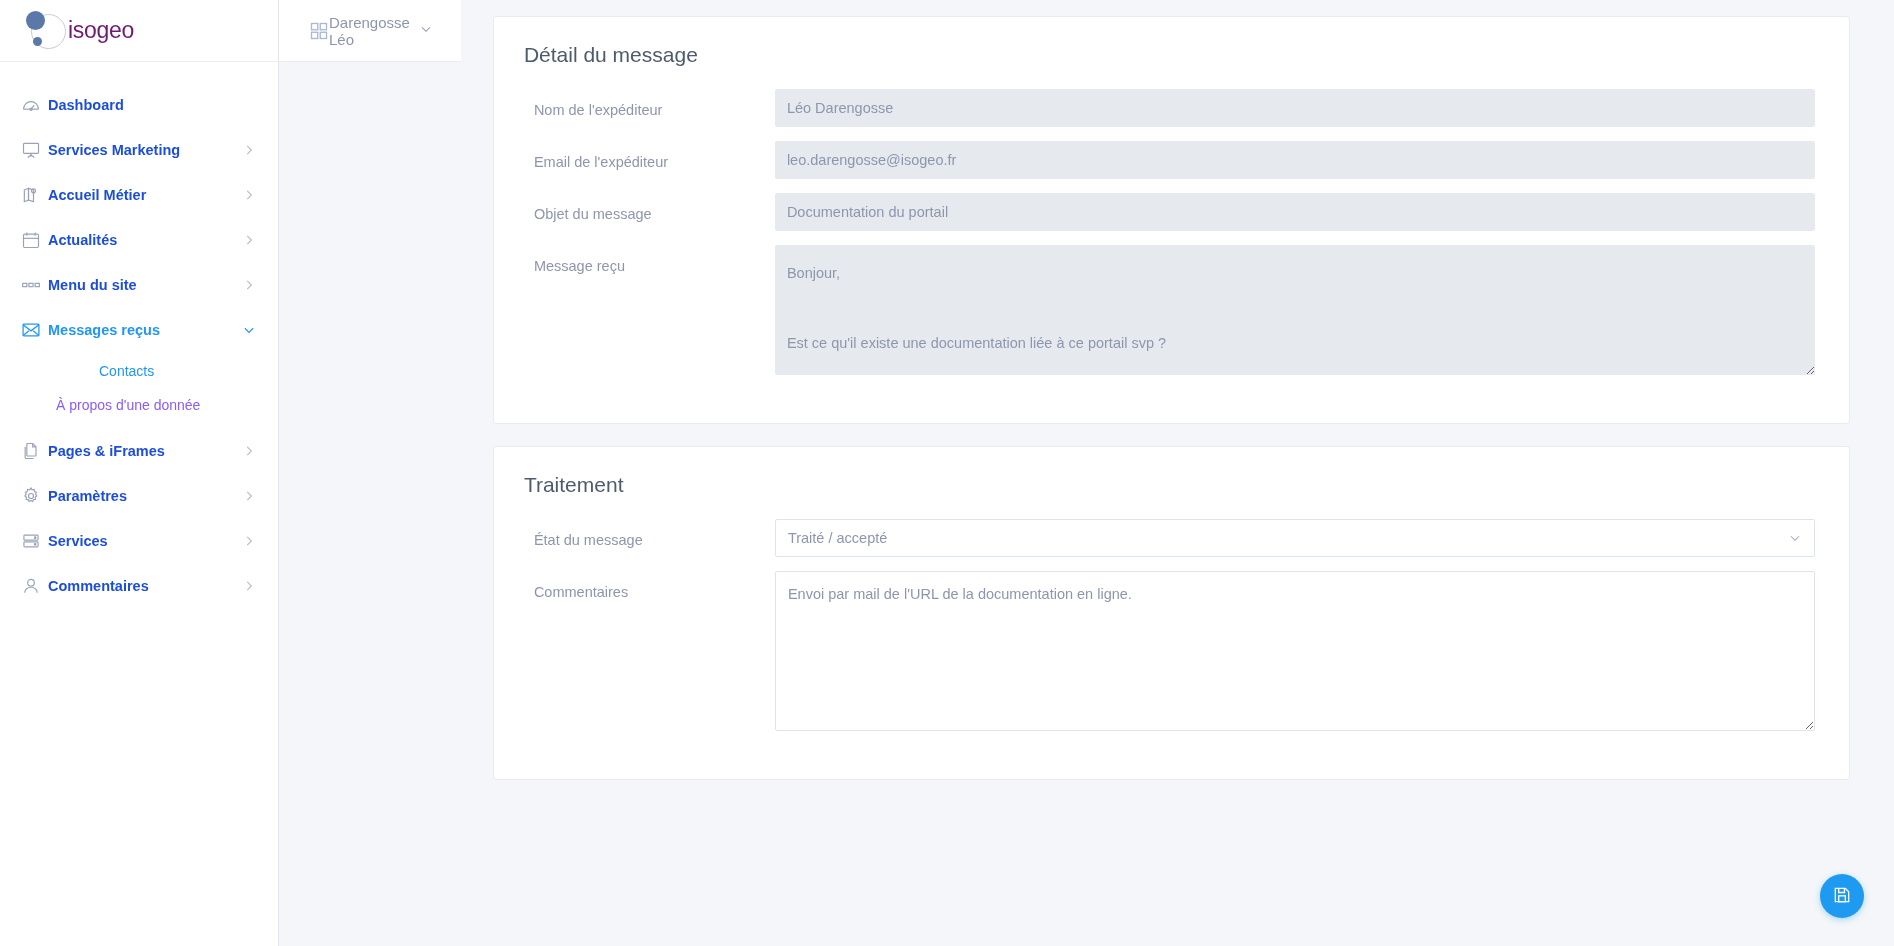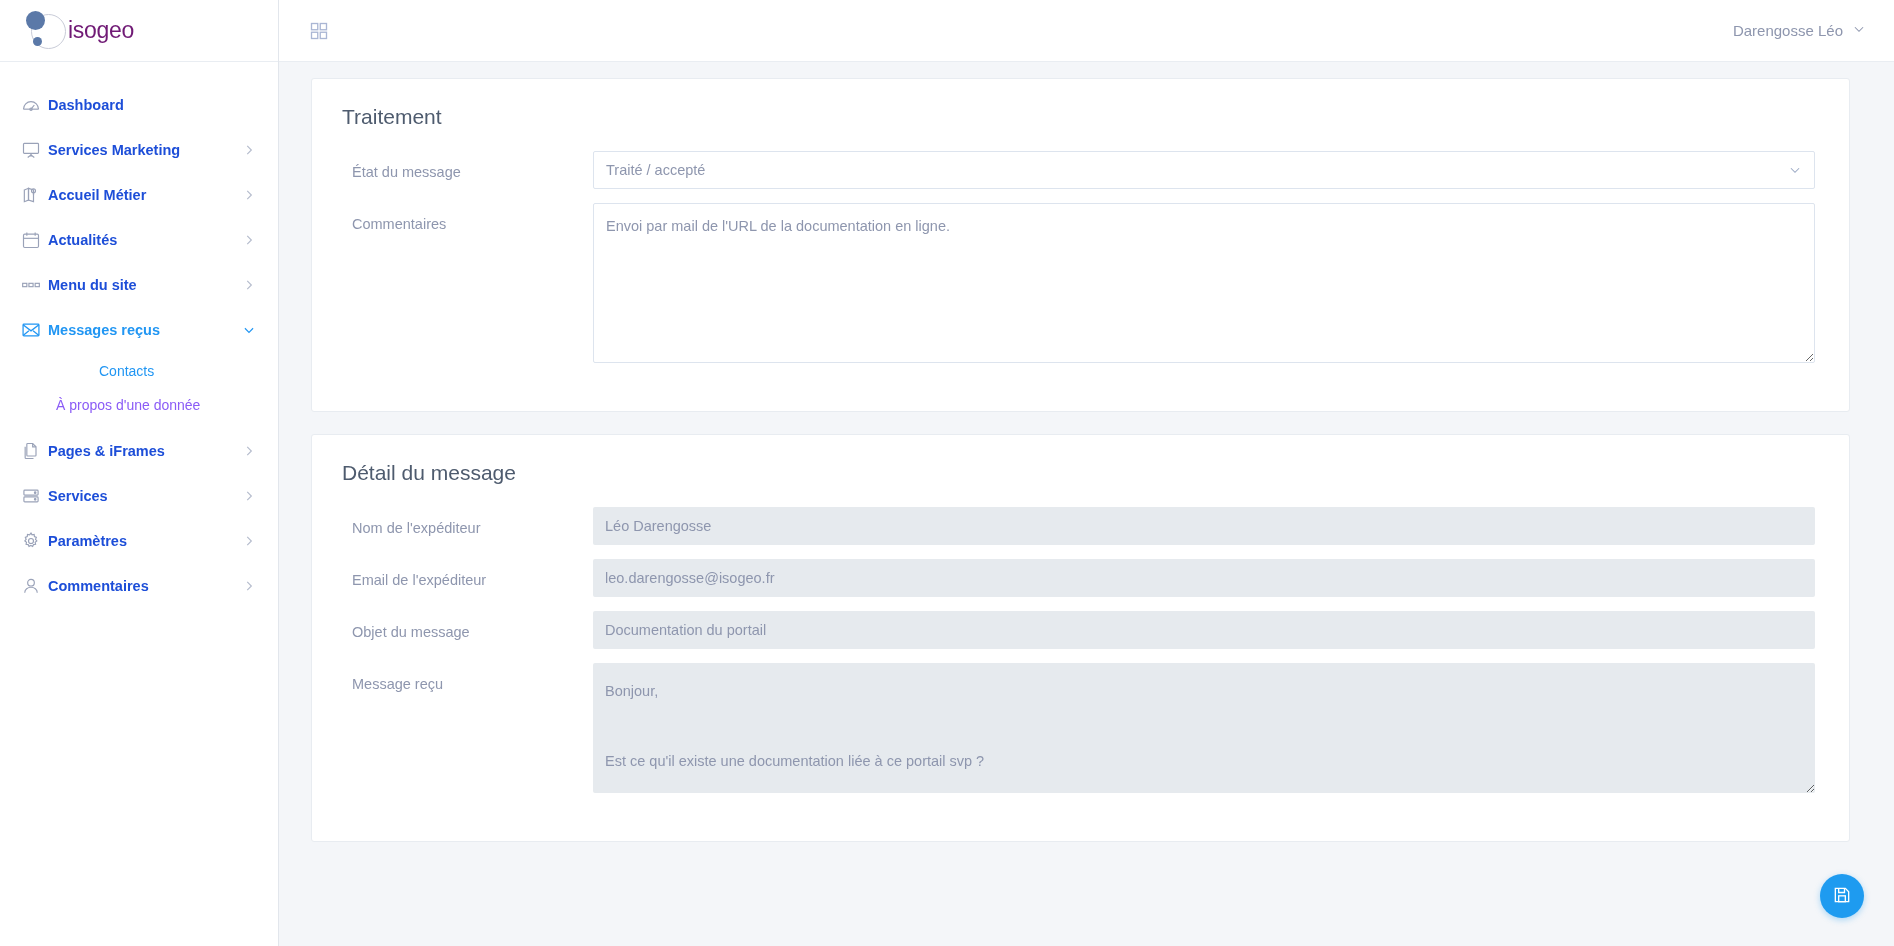--- a/index.html
+++ b/index.html
@@ -68,21 +68,21 @@
 
   .subnav { padding: 2px 0 6px 0; }
   .subnav-item {
     height: 34px; display: flex; align-items: center;
     padding-left: 56px; font-size: 14px; color: #8b5cf6;
     cursor: pointer;
   }
   .subnav-item.active { color: #2196f3; margin-left: 43px; }
 
   
-  .main { flex: 1; height: 946px; display: flex; flex-direction: column; overflow: hidden; }
+  .main { flex: 1; height: 946px; display: flex; flex-direction: row; overflow: hidden; }
   .topbar {
     height: 62px; background: #fff;
     border-bottom: 1px solid #e9edf2;
     display: flex; align-items: center;
     padding: 0 28px 0 30px;
     flex: 0 0 62px;
   }
   .grid-icon { display: flex; cursor: pointer; }
   .topbar-spacer { flex: 1; }
   .user-menu {
@@ -293,42 +293,42 @@
         <span class="chev">
           <svg width="14" height="14" viewBox="0 0 24 24" fill="none" stroke="currentColor" stroke-width="2">
               <path d="M9 5l7 7-7 7"></path>
             </svg>
         </span>
       </div>
 
       <div class="nav-item">
         <span class="ico">
           <svg width="20" height="20" viewBox="0 0 24 24" fill="none" stroke="currentColor" stroke-width="1.4">
+            <circle cx="12" cy="12" r="3"></circle>
+            <path d="M12 2.5l1.3 2.2 2.5-.5.3 2.5 2.3 1-1 2.3 1.6 2-2 1.5.5 2.5-2.5.3-1 2.3-2.2-1.2-2.2 1.2-1-2.3-2.5-.3.5-2.5-2-1.5 1.6-2-1-2.3 2.3-1 .3-2.5 2.5.5z"></path>
+          </svg>
+        </span>
+        <span class="lbl">Paramètres</span>
+        <span class="chev">
+          <svg width="14" height="14" viewBox="0 0 24 24" fill="none" stroke="currentColor" stroke-width="2">
+              <path d="M9 5l7 7-7 7"></path>
+            </svg>
+        </span>
+      </div>
+
+      <div class="nav-item">
+        <span class="ico">
+          <svg width="20" height="20" viewBox="0 0 24 24" fill="none" stroke="currentColor" stroke-width="1.4">
             <rect x="3.5" y="5" width="17" height="6" rx="1"></rect>
               <rect x="3.5" y="13" width="17" height="6" rx="1"></rect>
             <circle cx="17" cy="8" r="0.9" fill="currentColor"></circle>
               <circle cx="17" cy="16" r="0.9" fill="currentColor"></circle>
           </svg>
         </span>
         <span class="lbl">Services</span>
-        <span class="chev">
-          <svg width="14" height="14" viewBox="0 0 24 24" fill="none" stroke="currentColor" stroke-width="2">
-              <path d="M9 5l7 7-7 7"></path>
-            </svg>
-        </span>
-      </div>
-
-      <div class="nav-item">
-        <span class="ico">
-          <svg width="20" height="20" viewBox="0 0 24 24" fill="none" stroke="currentColor" stroke-width="1.4">
-            <circle cx="12" cy="12" r="3"></circle>
-            <path d="M12 2.5l1.3 2.2 2.5-.5.3 2.5 2.3 1-1 2.3 1.6 2-2 1.5.5 2.5-2.5.3-1 2.3-2.2-1.2-2.2 1.2-1-2.3-2.5-.3.5-2.5-2-1.5 1.6-2-1-2.3 2.3-1 .3-2.5 2.5.5z"></path>
-          </svg>
-        </span>
-        <span class="lbl">Paramètres</span>
         <span class="chev">
           <svg width="14" height="14" viewBox="0 0 24 24" fill="none" stroke="currentColor" stroke-width="2">
               <path d="M9 5l7 7-7 7"></path>
             </svg>
         </span>
       </div>
 
       <div class="nav-item">
         <span class="ico">
           <svg width="20" height="20" viewBox="0 0 24 24" fill="none" stroke="currentColor" stroke-width="1.4">
@@ -365,76 +365,76 @@
           <svg width="14" height="14" viewBox="0 0 24 24" fill="none" stroke="currentColor" stroke-width="1.8">
               <path d="M5 9l7 7 7-7"></path>
             </svg>
         </span>
       </div>
     </header>
 
     <div class="content">
 
       <section class="card">
+        <h2 class="card-title">Détail du message</h2>
+
+        <div class="form-row">
+          <label class="form-label">Nom de l'expéditeur</label>
+          <div class="field">
+            <input class="ro-input" readonly="" value="Léo Darengosse" style="">
+          </div>
+        </div>
+
+        <div class="form-row">
+          <label class="form-label">Email de l'expéditeur</label>
+          <div class="field">
+            <input class="ro-input" readonly="" value="leo.darengosse@isogeo.fr" style="">
+          </div>
+        </div>
+
+        <div class="form-row">
+          <label class="form-label">Objet du message</label>
+          <div class="field">
+            <input class="ro-input" readonly="" value="Documentation du portail" style="">
+          </div>
+        </div>
+
+        <div class="form-row">
+          <label class="form-label">Message reçu</label>
+          <div class="field">
+            <textarea class="ro-textarea" readonly="" style="">Bonjour,
+
+Est ce qu'il existe une documentation liée à ce portail svp ?
+
+Merci,</textarea>
+          </div>
+        </div>
+      </section>
+
+      <section class="card">
         <h2 class="card-title">Traitement</h2>
 
         <div class="form-row">
           <label class="form-label">État du message</label>
           <div class="field">
             <div class="select-box">
               <span class="sel-val">Traité / accepté</span>
               <span class="sel-chev">
                 <svg width="14" height="14" viewBox="0 0 24 24" fill="none" stroke="currentColor" stroke-width="1.8">
                     <path d="M5 9l7 7 7-7"></path>
                   </svg>
               </span>
             </div>
           </div>
         </div>
 
         <div class="form-row">
           <label class="form-label">Commentaires</label>
           <div class="field">
             <textarea class="wh-textarea" style="">Envoi par mail de l'URL de la documentation en ligne.</textarea>
-          </div>
-        </div>
-      </section>
-
-      <section class="card">
-        <h2 class="card-title">Détail du message</h2>
-
-        <div class="form-row">
-          <label class="form-label">Nom de l'expéditeur</label>
-          <div class="field">
-            <input class="ro-input" readonly="" value="Léo Darengosse" style="">
-          </div>
-        </div>
-
-        <div class="form-row">
-          <label class="form-label">Email de l'expéditeur</label>
-          <div class="field">
-            <input class="ro-input" readonly="" value="leo.darengosse@isogeo.fr" style="">
-          </div>
-        </div>
-
-        <div class="form-row">
-          <label class="form-label">Objet du message</label>
-          <div class="field">
-            <input class="ro-input" readonly="" value="Documentation du portail" style="">
-          </div>
-        </div>
-
-        <div class="form-row">
-          <label class="form-label">Message reçu</label>
-          <div class="field">
-            <textarea class="ro-textarea" readonly="" style="">Bonjour,
-
-Est ce qu'il existe une documentation liée à ce portail svp ?
-
-Merci,</textarea>
           </div>
         </div>
       </section>
 
     </div>
 
     <button class="fab" title="Enregistrer">
       <span>
         <svg width="20" height="20" viewBox="0 0 24 24" fill="none" stroke="currentColor" stroke-width="1.6">
           <path d="M4 4h12l4 4v12H4z"></path>

